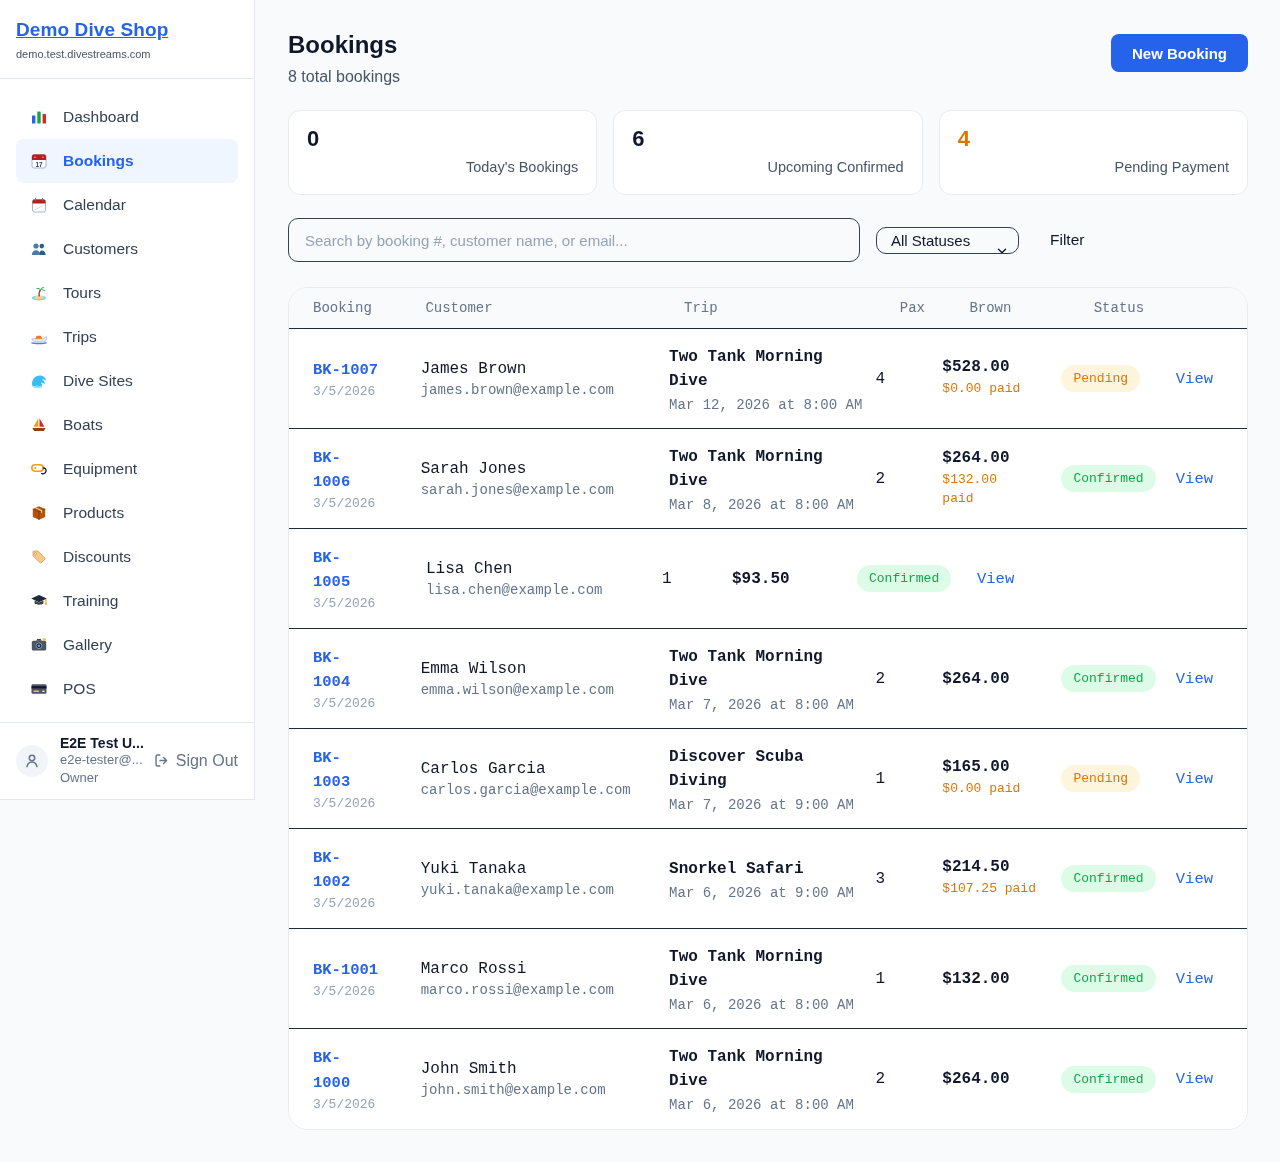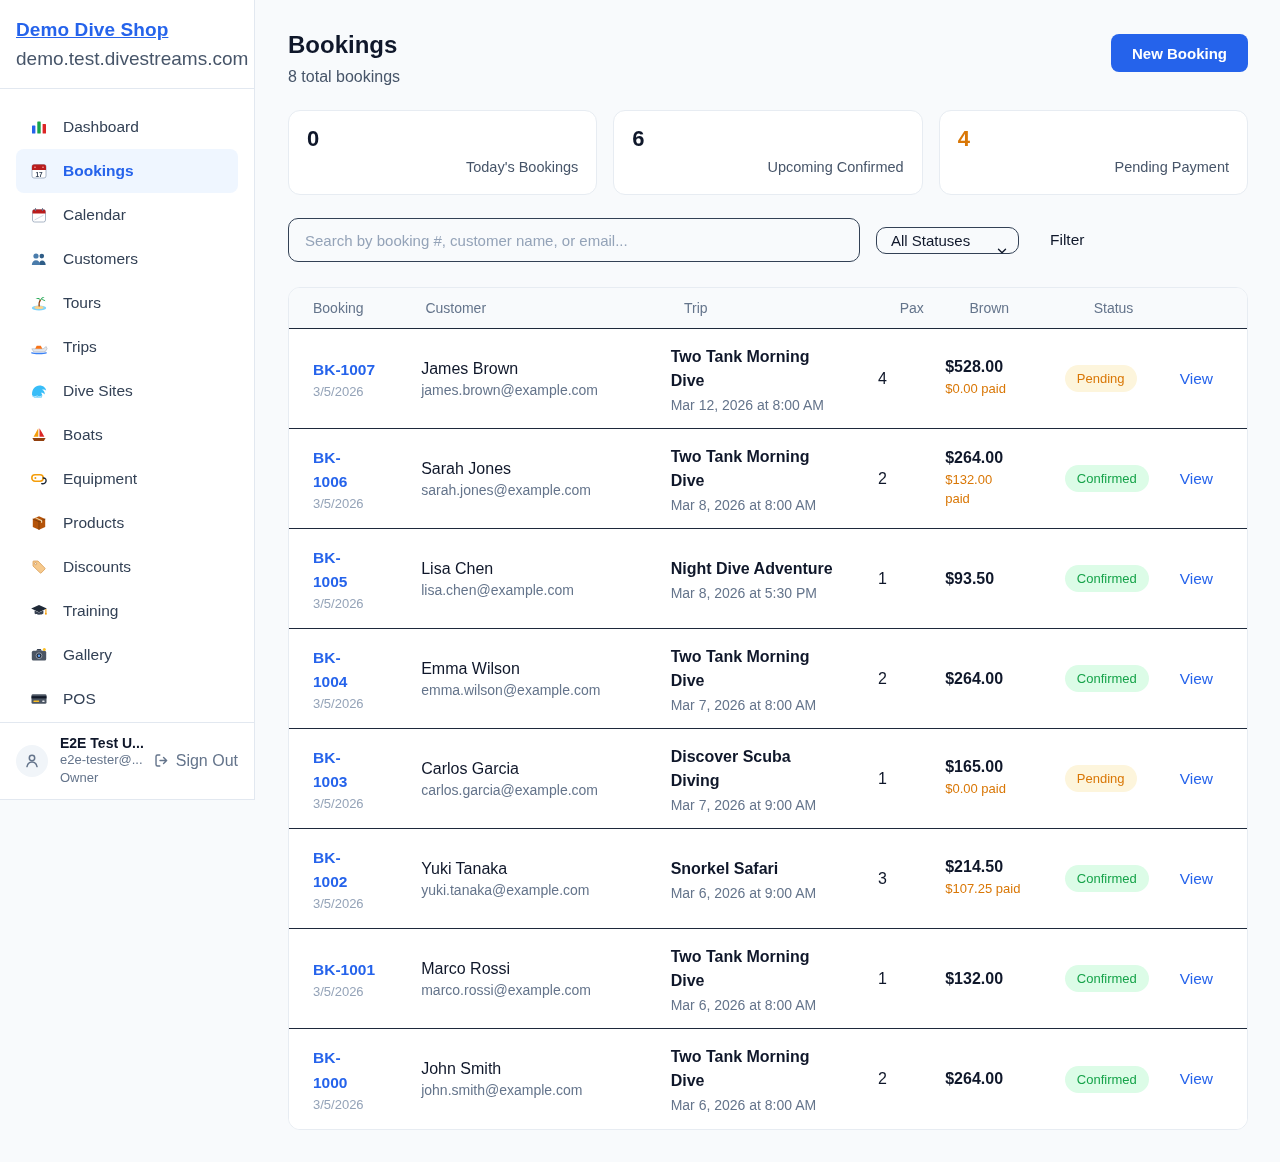--- a/index.html
+++ b/index.html
@@ -13,21 +13,21 @@
   
   .sidebar {
     position: absolute; left: 0; top: 0;
     width: 255px; height: 800px;
     background: #ffffff;
     border-right: 1px solid #e2e8f0;
     border-bottom: 1px solid #e2e8f0;
   }
   .brand { padding: 19px 16px 18px; border-bottom: 1px solid #e2e8f0; }
   .brand-name { color: #2563eb; font-size: 19px; font-weight: 700; letter-spacing: .1px; text-decoration: underline; }
-  .brand-domain { color: #475569; font-size: 19px; margin-top: 7px; }
+  .brand-domain { color: #475569; font-size: 11px; margin-top: 7px; }
   .nav { padding: 16px 16px 0; }
   .nav-item {
     display: flex; align-items: center; gap: 14px;
     height: 44px; padding: 0 13px; border-radius: 8px;
     color: #334155; font-size: 15.5px; cursor: pointer;
   }
   .nav-item.active { background: #eff6ff; color: #2563eb; font-weight: 600; }
   .nav-icon { width: 20px; height: 18px; display: inline-flex; align-items: center; justify-content: center; flex: none; }
   .nav-icon svg { width: 18px; height: 18px; }
   .user-footer {
@@ -85,21 +85,21 @@
   }
   .select-chevron { position: absolute; right: 11px; top: 16px; pointer-events: none; }
   .filter-btn {
     margin-left: 31px; background: none; border: none;
     font-family: inherit; font-size: 15.5px; color: #0f172a; cursor: pointer;
   }
 
   
   .table-card {
     margin-top: 25px; background: #fff;
-    border: 1px solid #e7ecf2; border-radius: 12px; overflow: hidden;
+    border: 1px solid #e7ecf2; border-radius: 20px; overflow: hidden; font-family: Liberation Mono, monospace;
   }
   .thead {
     display: flex; align-items: center; height: 41px;
     background: #f8fafc; padding: 0 24px;
     border-bottom: 1px solid #1e293b;
     color: #64748b; font-size: 14px; font-weight: 500;
   }
   .trow {
     display: flex; align-items: center; min-height: 100px;
     padding: 0 24px; border-bottom: 1px solid #1e293b; background: #fff;
@@ -394,24 +394,20 @@
           <div class="col c-status"><span class="badge confirmed">Confirmed</span></div>
           <div class="col c-view"><a class="view-link">View</a></div>
         </div>
         <div class="trow">
           <div class="col c-booking"><a class="bid">BK-
 1005</a><div class="bdate">3/5/2026</div></div>
           <div class="col c-customer">
             <div class="cname">Lisa Chen</div>
             <div class="cemail">lisa.chen@example.com</div>
           </div>
-          <div class="col c-trip">
-            <div class="ttitle">Night Dive Adventure</div>
-            <div class="ttime">Mar 8, 2026 at 5:30 PM</div>
-          </div>
           <div class="col c-pax pax-val">1</div>
           <div class="col c-total">
             <div class="amount">$93.50</div>
           </div>
           <div class="col c-status"><span class="badge confirmed">Confirmed</span></div>
           <div class="col c-view"><a class="view-link">View</a></div>
         </div>
         <div class="trow">
           <div class="col c-booking"><a class="bid">BK-
 1004</a><div class="bdate">3/5/2026</div></div>

